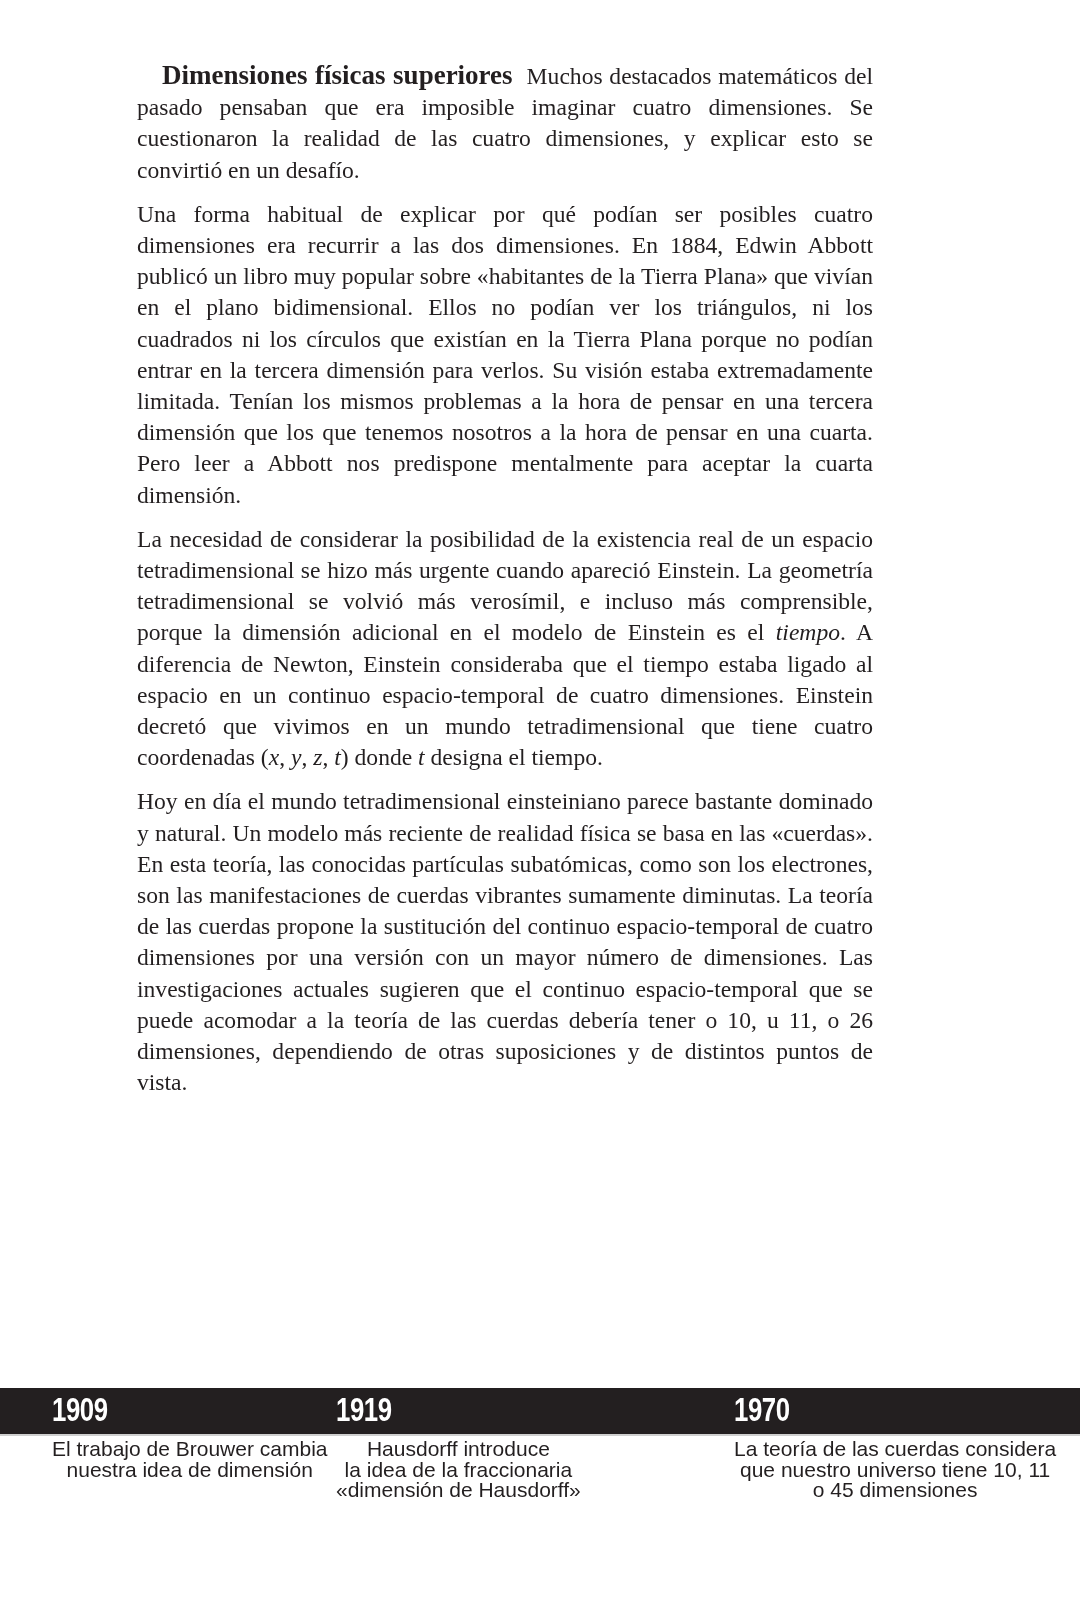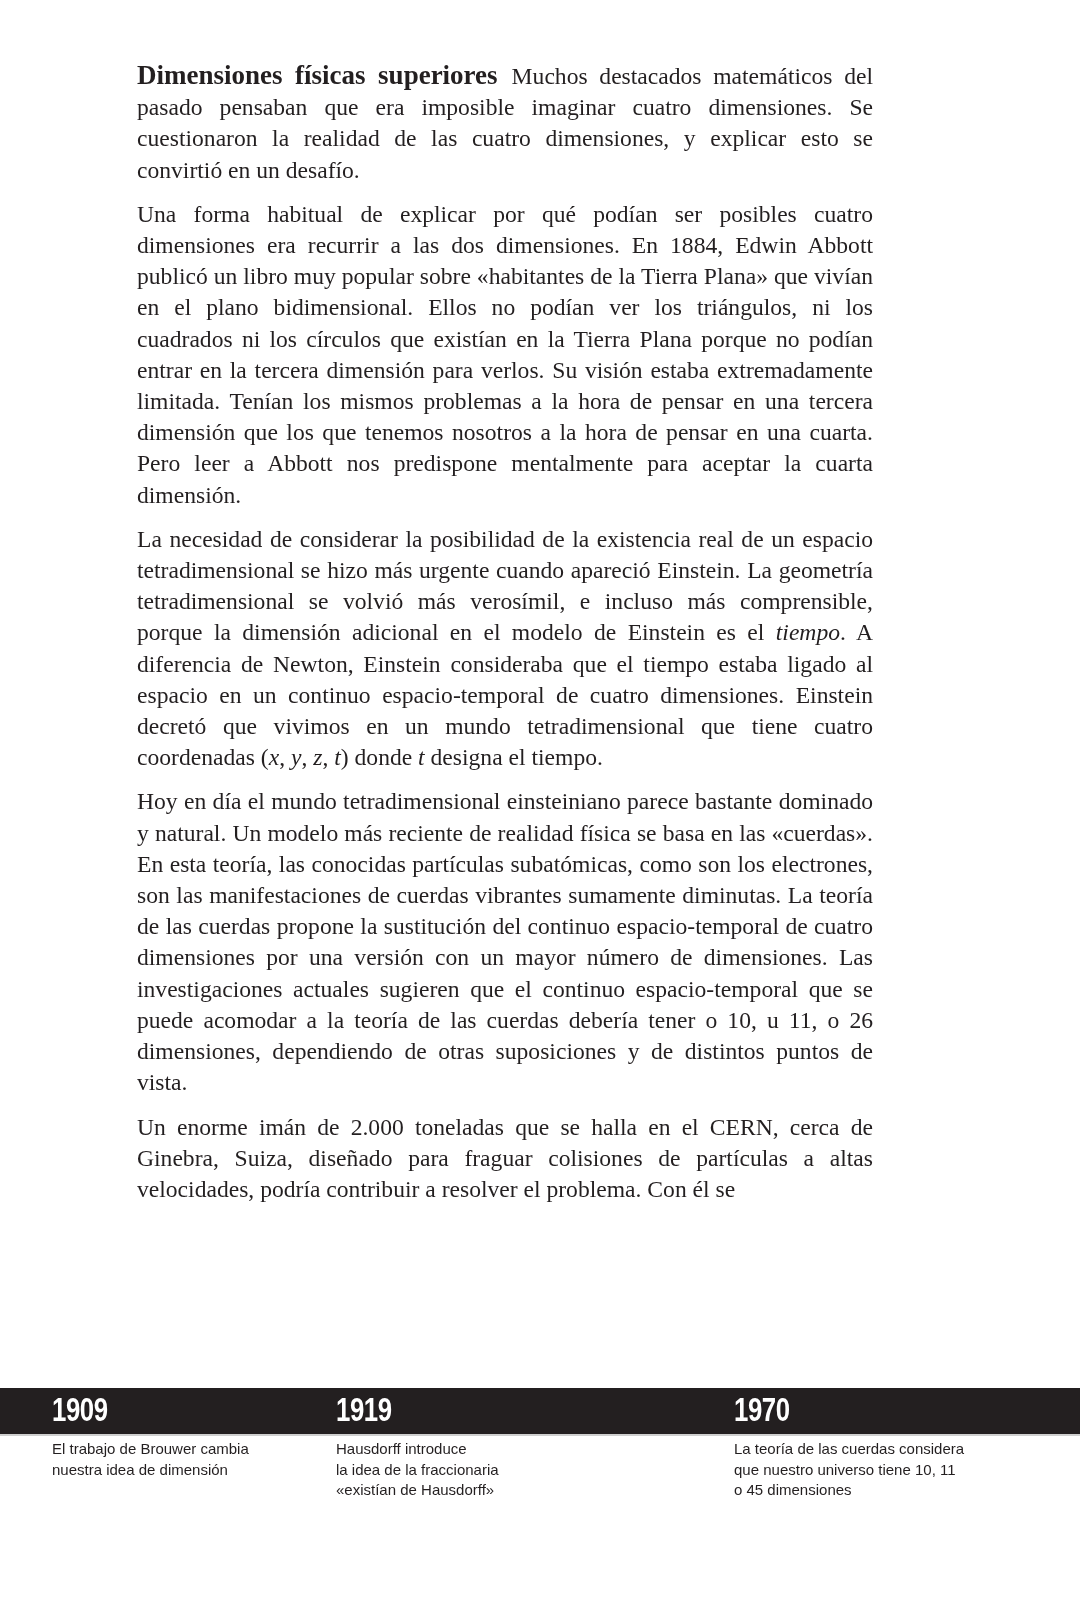--- a/index.html
+++ b/index.html
@@ -27,20 +27,21 @@
     }
     .page-text p {
       margin: 0 0 13px 0;
       hyphens: manual;
     }
     .section-heading {
       font-weight: bold;
       font-size: 27px;
       letter-spacing: 0px;
       margin-right: 14px;
+      margin-left: 25px;
     }
     .timeline-band {
       position: absolute;
       left: 0;
       top: 1388px;
       width: 1080px;
       height: 46px;
       background: #231f20;
       border-bottom: 2px solid #cfcfcf;
     }
@@ -53,48 +54,48 @@
       line-height: 48px;
       color: #ffffff;
       transform: scaleX(0.78);
       transform-origin: left center;
       letter-spacing: -0.5px;
     }
     .timeline-desc {
       position: absolute;
       top: 1439px;
       font-family: "Liberation Sans", "DejaVu Sans", sans-serif;
-      font-size: 15px;
+      font-size: 21px;
       line-height: 20.5px;
       color: #231f20;
       white-space: pre-line;
+      text-align: center;
     }
     .col-1 { left: 52px; }
     .col-2 { left: 336px; }
     .col-3 { left: 734px; }
   </style>
 </head>
 <body>
 
 <div class="page-text">
   <p>
     <span class="section-heading">Dimensiones físicas superiores</span><span>Muchos destacados matemáticos del pasado pensaban que era imposible imaginar cuatro dimensiones. Se cuestionaron la realidad de las cuatro dimensiones, y explicar esto se convirtió en un desafío.</span>
   </p>
   <p>Una forma habitual de explicar por qué podían ser posibles cuatro dimensiones era recurrir a las dos dimensiones. En 1884, Edwin Abbott publicó un libro muy popular sobre «habitantes de la Tierra Plana» que vivían en el plano bidimensional. Ellos no podían ver los triángulos, ni los cuadrados ni los círculos que existían en la Tierra Plana porque no podían entrar en la tercera dimensión para verlos. Su visión estaba extremadamente limitada. Tenían los mismos problemas a la hora de pensar en una tercera dimensión que los que tenemos nosotros a la hora de pensar en una cuarta. Pero leer a Abbott nos predispone mentalmente para aceptar la cuarta dimensión.</p>
   <p><span>La necesidad de considerar la posibilidad de la existencia real de un espacio tetradimensional se hizo más urgente cuando apareció Einstein. La geometría tetradimensional se volvió más verosímil, e incluso más comprensible, porque la dimensión adicional en el modelo de Einstein es el </span><em>tiempo</em><span>. A diferencia de Newton, Einstein consideraba que el tiempo estaba ligado al espacio en un continuo espacio-temporal de cuatro dimensiones. Einstein decretó que vivimos en un mundo tetradimensional que tiene cuatro coordenadas (</span><em>x</em>, <em>y</em>, <em>z</em>, <em>t</em><span>) donde </span><em>t</em><span> designa el tiempo.</span></p>
   <p>Hoy en día el mundo tetradimensional einsteiniano parece bastante dominado y natural. Un modelo más reciente de realidad física se basa en las «cuerdas». En esta teoría, las conocidas partículas subatómicas, como son los electrones, son las manifestaciones de cuerdas vibrantes sumamente diminutas. La teoría de las cuerdas propone la sustitución del continuo espacio-temporal de cuatro dimensiones por una versión con un mayor número de dimensiones. Las investigaciones actuales sugieren que el continuo espacio-temporal que se puede acomodar a la teoría de las cuerdas debería tener o 10, u 11, o 26 dimensiones, dependiendo de otras suposiciones y de distintos puntos de vista.</p>
-  <p>Un enorme imán de 2.000 toneladas que se halla en el CERN, cerca de Ginebra, Suiza, diseñado para fraguar colisiones de partículas a altas velocidades, podría contribuir a resolver el problema. Con él se</p>
 </div>
 
 <div class="timeline-band"></div>
 
 <div class="timeline-year col-1">1909</div>
 <div class="timeline-year col-2">1919</div>
 <div class="timeline-year col-3">1970</div>
 
 <div class="timeline-desc col-1">El trabajo de Brouwer cambia
 nuestra idea de dimensión</div>
 <div class="timeline-desc col-2">Hausdorff introduce
 la idea de la fraccionaria
-«existían de Hausdorff»</div>
+«dimensión de Hausdorff»</div>
 <div class="timeline-desc col-3">La teoría de las cuerdas considera
 que nuestro universo tiene 10, 11
 o 45 dimensiones</div>
 
 </body></html>

